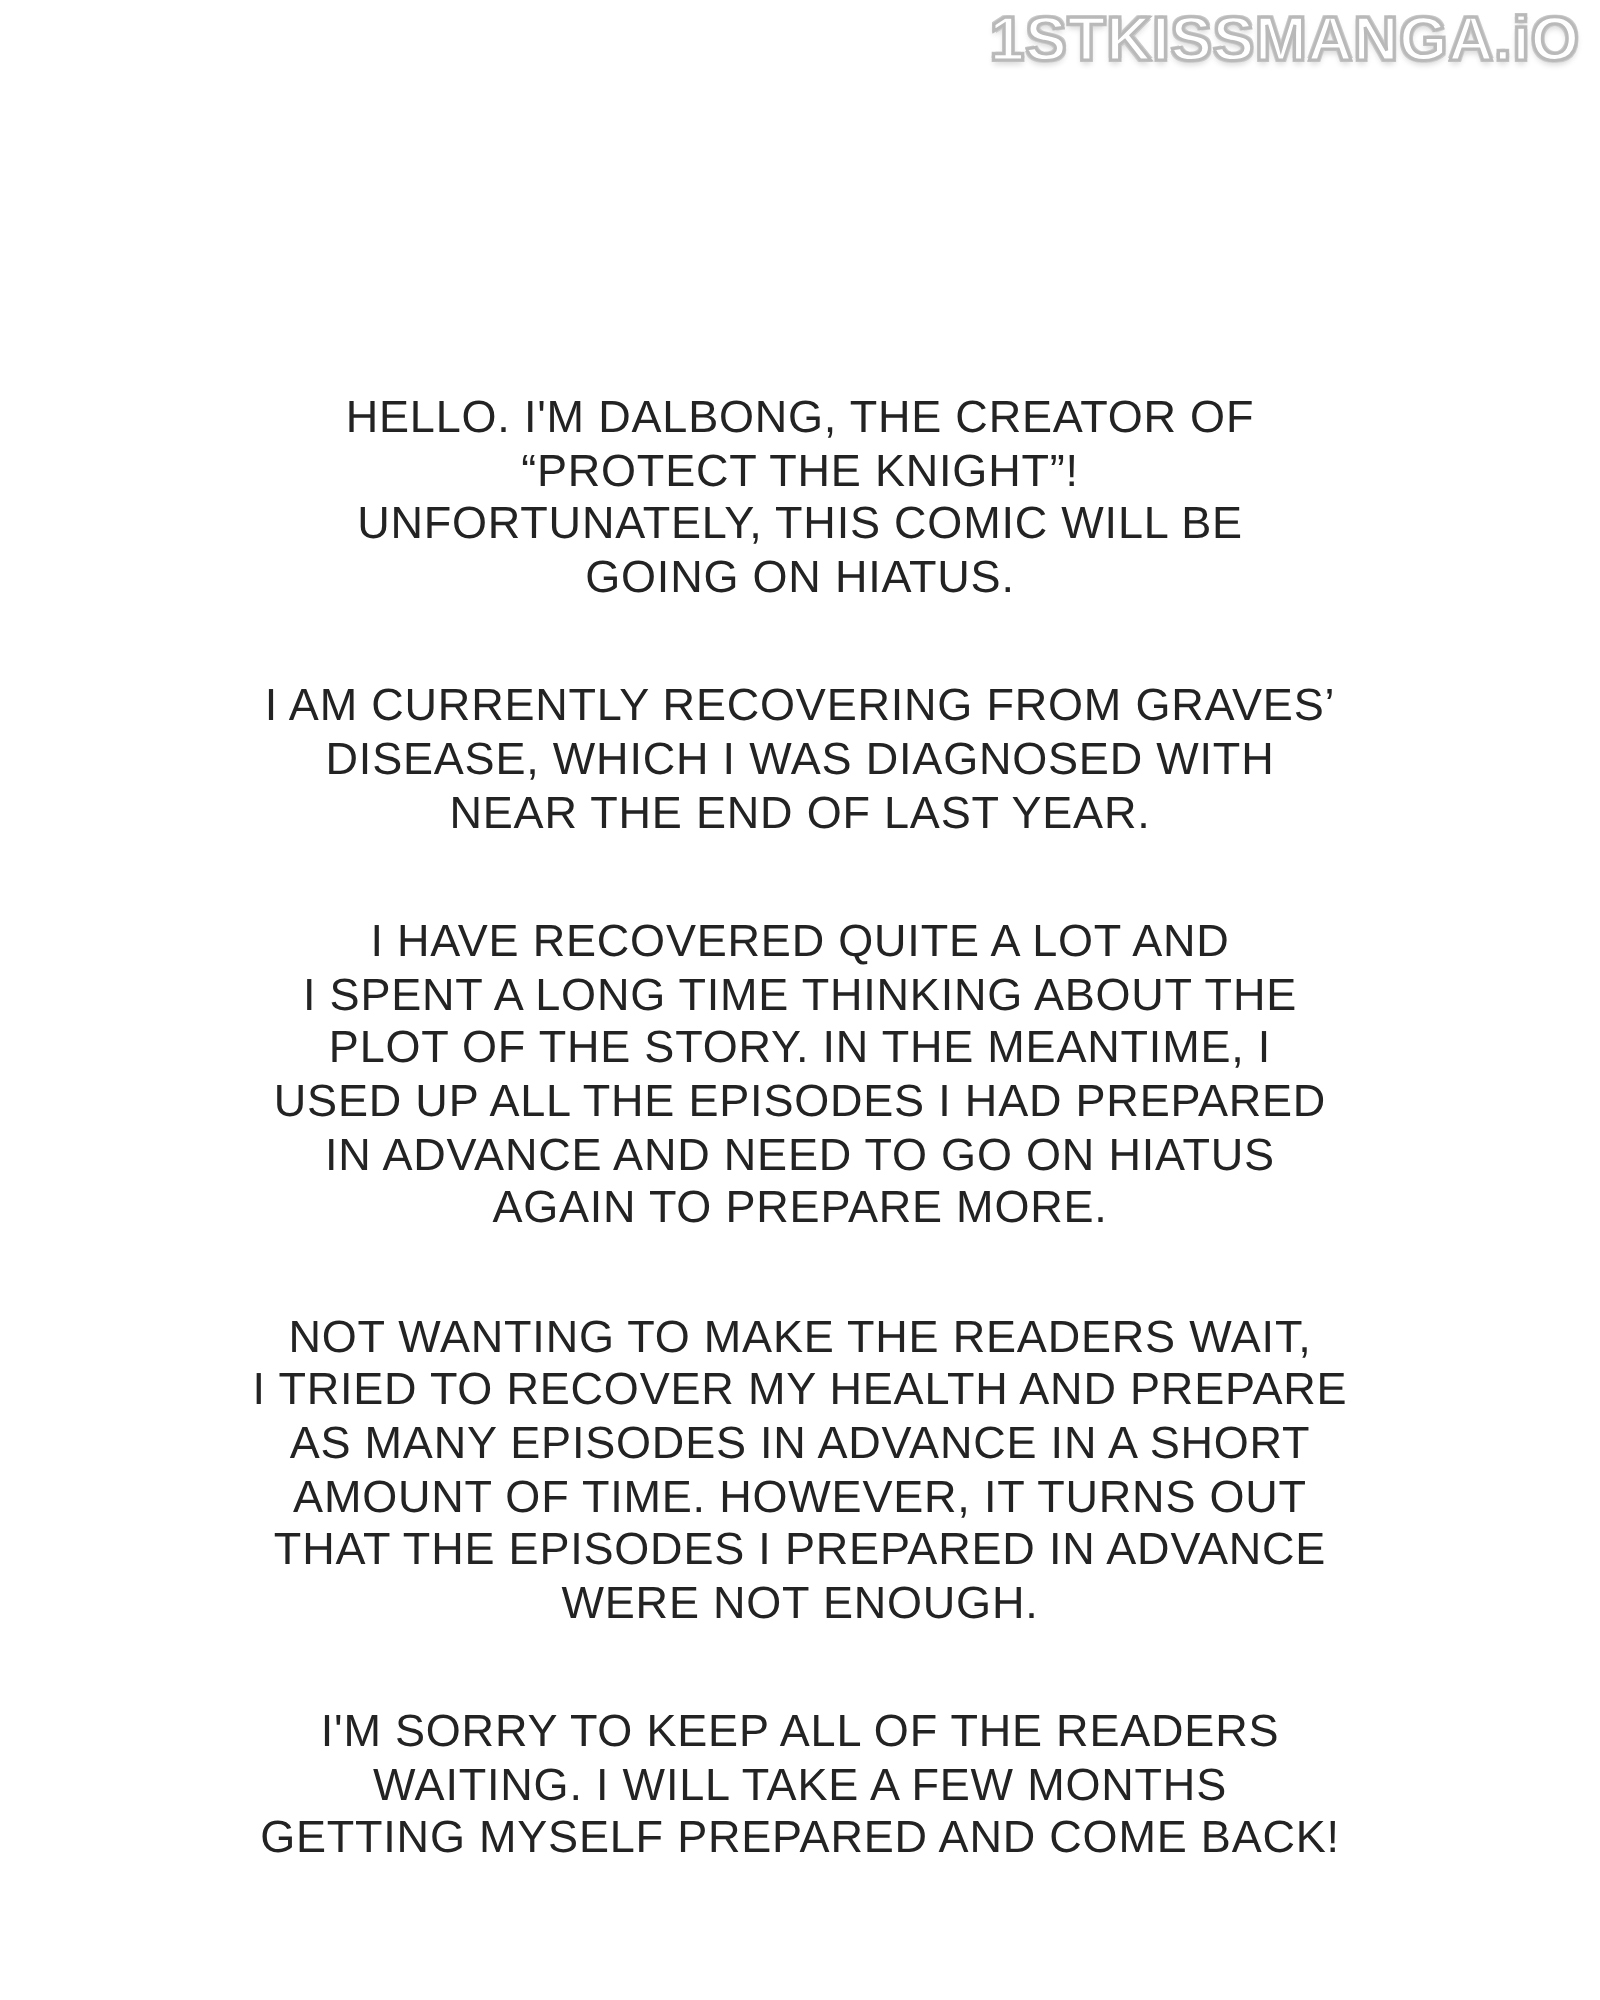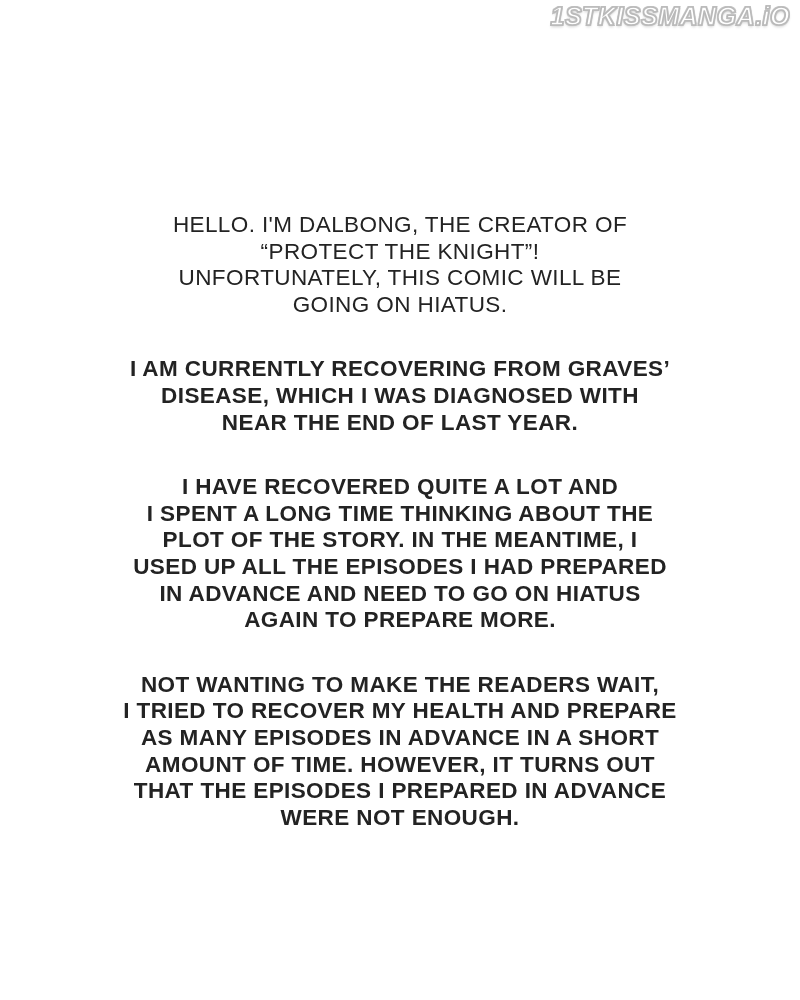--- a/index.html
+++ b/index.html
@@ -20,23 +20,22 @@
     width: 800px;
     height: 1000px;
     background: #ffffff;
   }
   
   .watermark {
     position: absolute;
     top: 2px;
     right: 10px;
     font-family: "Liberation Sans", sans-serif;
-    font-style: italic;
     font-weight: bold;
-    font-size: 25px;
+    font-size: 31px;
     letter-spacing: 0.5px;
     color: #ffffff;
     -webkit-text-stroke: 1.5px #b9b9b9;
     text-shadow:
       -1px -1px 0 #c9c9c9,
        1px -1px 0 #c9c9c9,
       -1px  1px 0 #c9c9c9,
        1px  1px 0 #c9c9c9,
        0 2px 3px rgba(0,0,0,0.18);
     user-select: none;
@@ -50,27 +49,26 @@
     text-align: center;
   }
   .para {
     font-family: "Liberation Sans", sans-serif;
     font-size: 22.5px;
     line-height: 26.6px;
     letter-spacing: 0.4px;
     color: #232323;
     text-align: center;
     white-space: pre-line;
-    margin: 16px auto;
+    margin: 0 auto;
     padding: 0;
     width: 660px;
   }
   .para + .para {
     margin-top: 38px;
-    font-weight: bold;
   }
 </style>
 </head>
 <body>
 
 <div class="page">
 
   <div class="watermark">1STKISSMANGA.iO</div>
 
   <div class="content">
@@ -86,15 +84,18 @@
 PLOT OF THE STORY. IN THE MEANTIME, I
 USED UP ALL THE EPISODES I HAD PREPARED
 IN ADVANCE AND NEED TO GO ON HIATUS
 AGAIN TO PREPARE MORE.</p>
     <p class="para">NOT WANTING TO MAKE THE READERS WAIT,
 I TRIED TO RECOVER MY HEALTH AND PREPARE
 AS MANY EPISODES IN ADVANCE IN A SHORT
 AMOUNT OF TIME. HOWEVER, IT TURNS OUT
 THAT THE EPISODES I PREPARED IN ADVANCE
 WERE NOT ENOUGH.</p>
+    <p class="para">I'M SORRY TO KEEP ALL OF THE READERS
+WAITING. I WILL TAKE A FEW MONTHS
+GETTING MYSELF PREPARED AND COME BACK!</p>
   </div>
 
 </div>
 
 </body></html>

